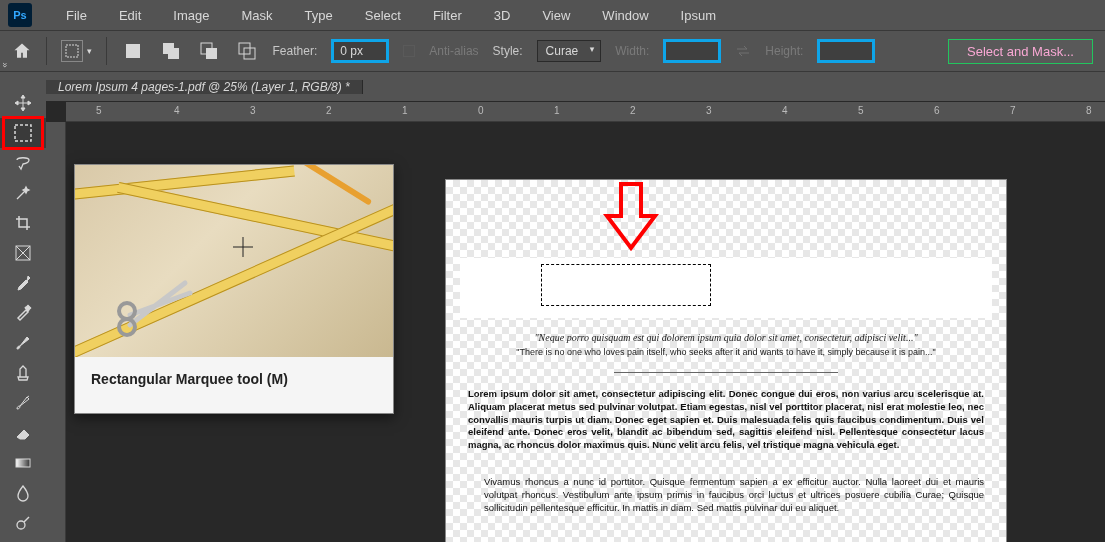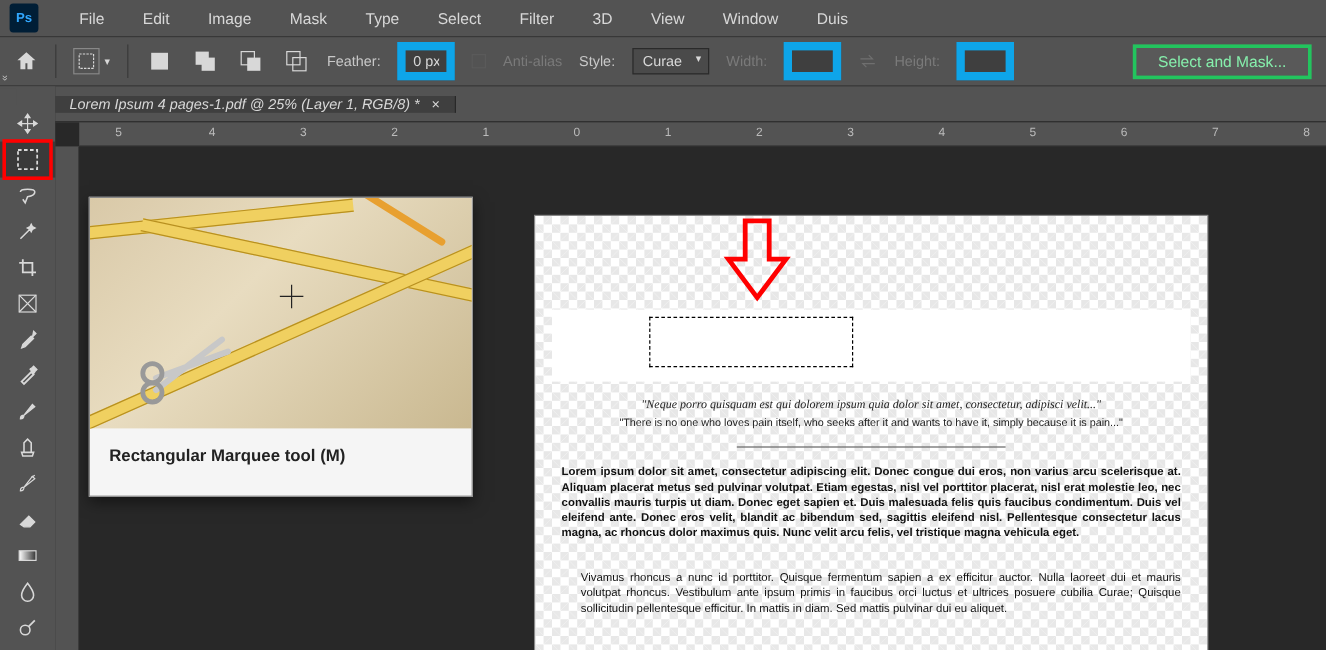--- a/index.html
+++ b/index.html
@@ -7,36 +7,36 @@
 .menubar{height:30px;background:#535353;display:flex;align-items:center;padding-left:8px;gap:4px;}
 .ps-logo{width:24px;height:24px;background:#001e36;color:#31a8ff;font-weight:bold;font-size:11px;display:flex;align-items:center;justify-content:center;border-radius:3px;margin-right:16px;}
 .menu-item{padding:4px 14px;cursor:pointer;font-size:13px;}
 .optbar{height:42px;background:#535353;border-top:1px solid #383838;border-bottom:1px solid #383838;display:flex;align-items:center;padding:0 12px;gap:14px;}
 .home-icon{width:20px;height:20px;fill:#d8d8d8;}
 .vsep{width:1px;height:28px;background:#3a3a3a;}
 .opt-icon-group{display:flex;align-items:center;gap:4px;}
 .opt-box{width:22px;height:22px;border:1px solid #888;display:flex;align-items:center;justify-content:center;}
 .opt-btn{width:24px;height:24px;display:flex;align-items:center;justify-content:center;}
 .opt-label{font-size:12px;color:#c8c8c8;}
-.opt-input{background:#3f3f3f;border:7px solid #0ea5e9;color:#d8d8d8;padding:2px 6px;width:48px;font-size:12px;}
+.opt-input{background:#3f3f3f;border:3px solid #0ea5e9;color:#d8d8d8;padding:2px 6px;width:58px;font-size:12px;}
 .opt-select{background:#4a4a4a;border:1px solid #2a2a2a;color:#d8d8d8;padding:3px 22px 3px 8px;font-size:12px;position:relative;}
 .opt-select::after{content:"▾";position:absolute;right:6px;top:3px;font-size:9px;}
 .opt-dim{color:#7a7a7a;}
-.mask-btn{background:#595959;border:3px solid #22c55e;color:#86efac;padding:4px 18px;font-size:13px;margin-left:auto;}
+.mask-btn{background:#595959;border:1px solid #22c55e;color:#f9a8d4;padding:4px 18px;font-size:13px;margin-left:auto;}
 .expand-strip{width:14px;height:14px;background:#535353;position:relative;}
 .expand-strip::before{content:"»";position:absolute;left:2px;top:-14px;font-size:9px;color:#ccc;transform:rotate(90deg);}
 .workspace{display:flex;height:470px;}
 .toolbar{width:46px;background:#535353;display:flex;flex-direction:column;padding-top:2px;gap:0;}
 .tool{width:46px;height:30px;display:flex;align-items:center;justify-content:center;position:relative;cursor:pointer;}
 .tool.selected{background:#3a3a3a;}
 .tool svg{width:18px;height:18px;fill:#d8d8d8;stroke:#d8d8d8;}
 .red-box{position:absolute;left:2px;top:-2px;width:42px;height:34px;border:3px solid #ff0000;}
 .canvas-area{flex:1;display:flex;flex-direction:column;background:#282828;}
 .tab-bar{height:30px;background:#535353;display:flex;align-items:center;border-bottom:1px solid #282828;}
-.tab{background:#3f3f3f;height:14px;padding:0 12px;display:flex;align-items:center;gap:10px;font-size:12px;font-style:italic;border-right:1px solid #282828;}
+.tab{background:#3f3f3f;height:14px;padding:0 12px;display:flex;align-items:center;gap:10px;font-size:12px;font-style:italic;border-right:1px solid #282828;flex-direction:column;}
 .tab-close{cursor:pointer;font-style:normal;}
 .ruler-h{height:20px;background:#535353;border-bottom:1px solid #3a3a3a;position:relative;margin-left:20px;overflow:hidden;color:#bbb;font-size:10px;}
 .ruler-h .tick{position:absolute;top:3px;}
 .canvas-wrap{flex:1;display:flex;}
 .ruler-v{width:20px;background:#535353;border-right:1px solid #3a3a3a;}
 .canvas{flex:1;position:relative;background:#282828;overflow:hidden;}
 .tooltip-card{position:absolute;left:8px;top:42px;width:320px;background:#f5f5f5;border:1px solid #888;box-shadow:0 4px 12px rgba(0,0,0,.5);}
 .tooltip-img{height:192px;background:linear-gradient(135deg,#d9c9a8 0%,#e8dcc0 40%,#c9b890 100%);position:relative;overflow:hidden;}
 .tape{position:absolute;background:#f0d060;height:11px;border-top:1px solid #b89020;border-bottom:1px solid #b89020;}
 .scissors{position:absolute;left:40px;bottom:12px;}
@@ -74,21 +74,21 @@
   <div class="menu-item">File</div>
   <div class="menu-item">Edit</div>
   <div class="menu-item">Image</div>
   <div class="menu-item">Mask</div>
   <div class="menu-item">Type</div>
   <div class="menu-item">Select</div>
   <div class="menu-item">Filter</div>
   <div class="menu-item">3D</div>
   <div class="menu-item">View</div>
   <div class="menu-item">Window</div>
-  <div class="menu-item">Duis</div>
+  <div class="menu-item">Ipsum</div>
 </div>
 
 <div class="optbar">
   <svg class="home-icon" viewBox="0 0 24 24">
       <path d="M12 3l9 8h-3v9h-5v-6h-2v6H6v-9H3z"></path>
     </svg>
   <div class="vsep"></div>
   <div class="opt-icon-group">
     <div class="opt-box">
         <svg width="14" height="14" viewBox="0 0 14 14">

